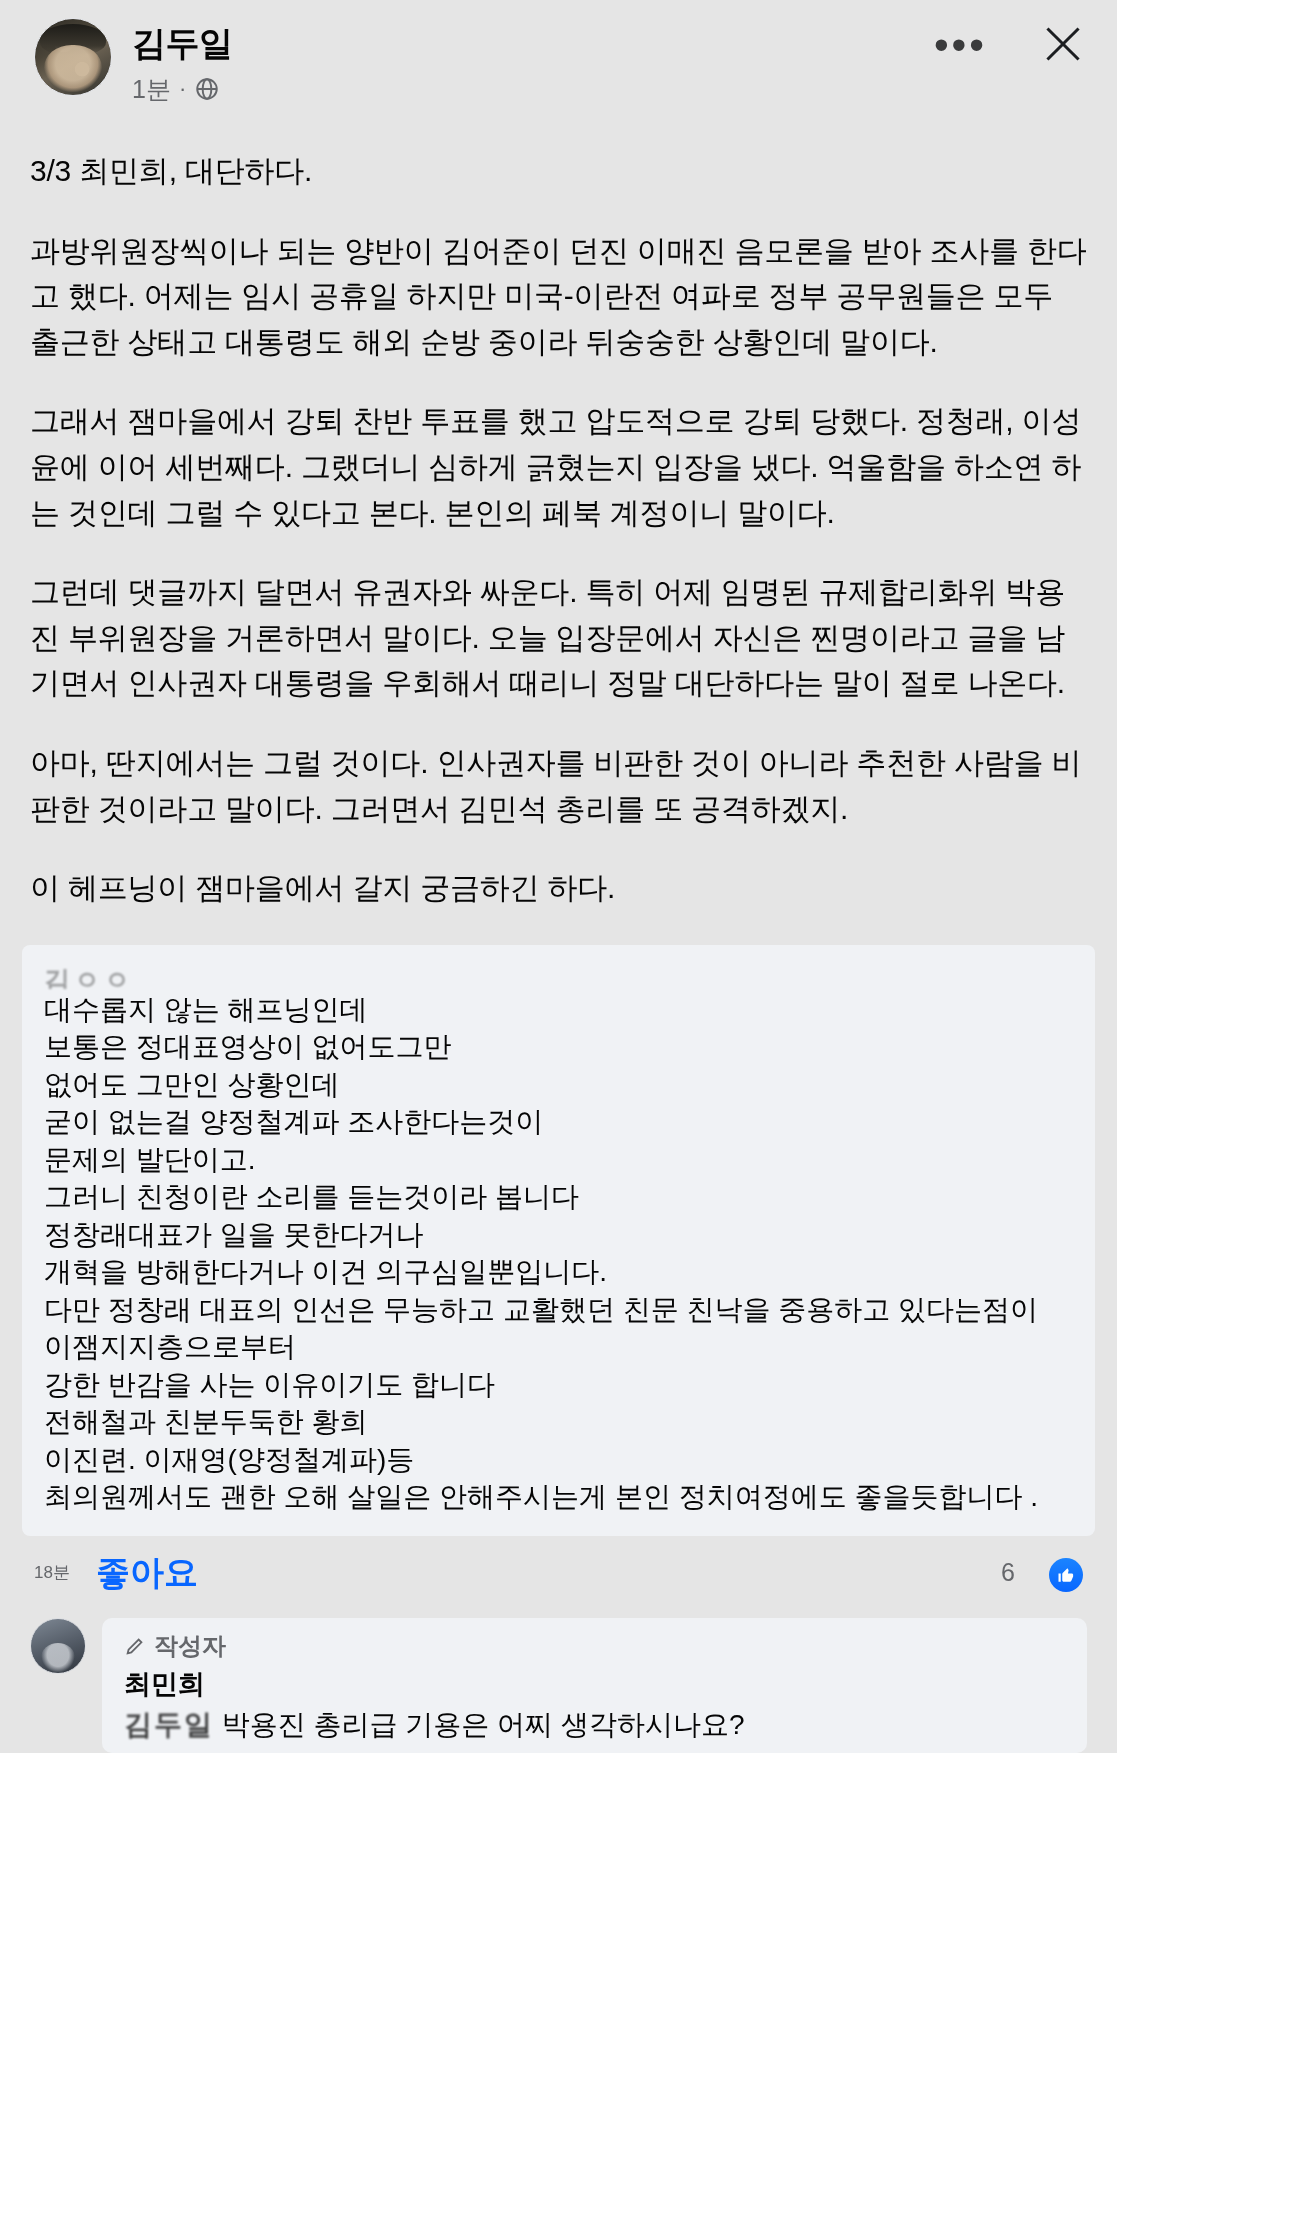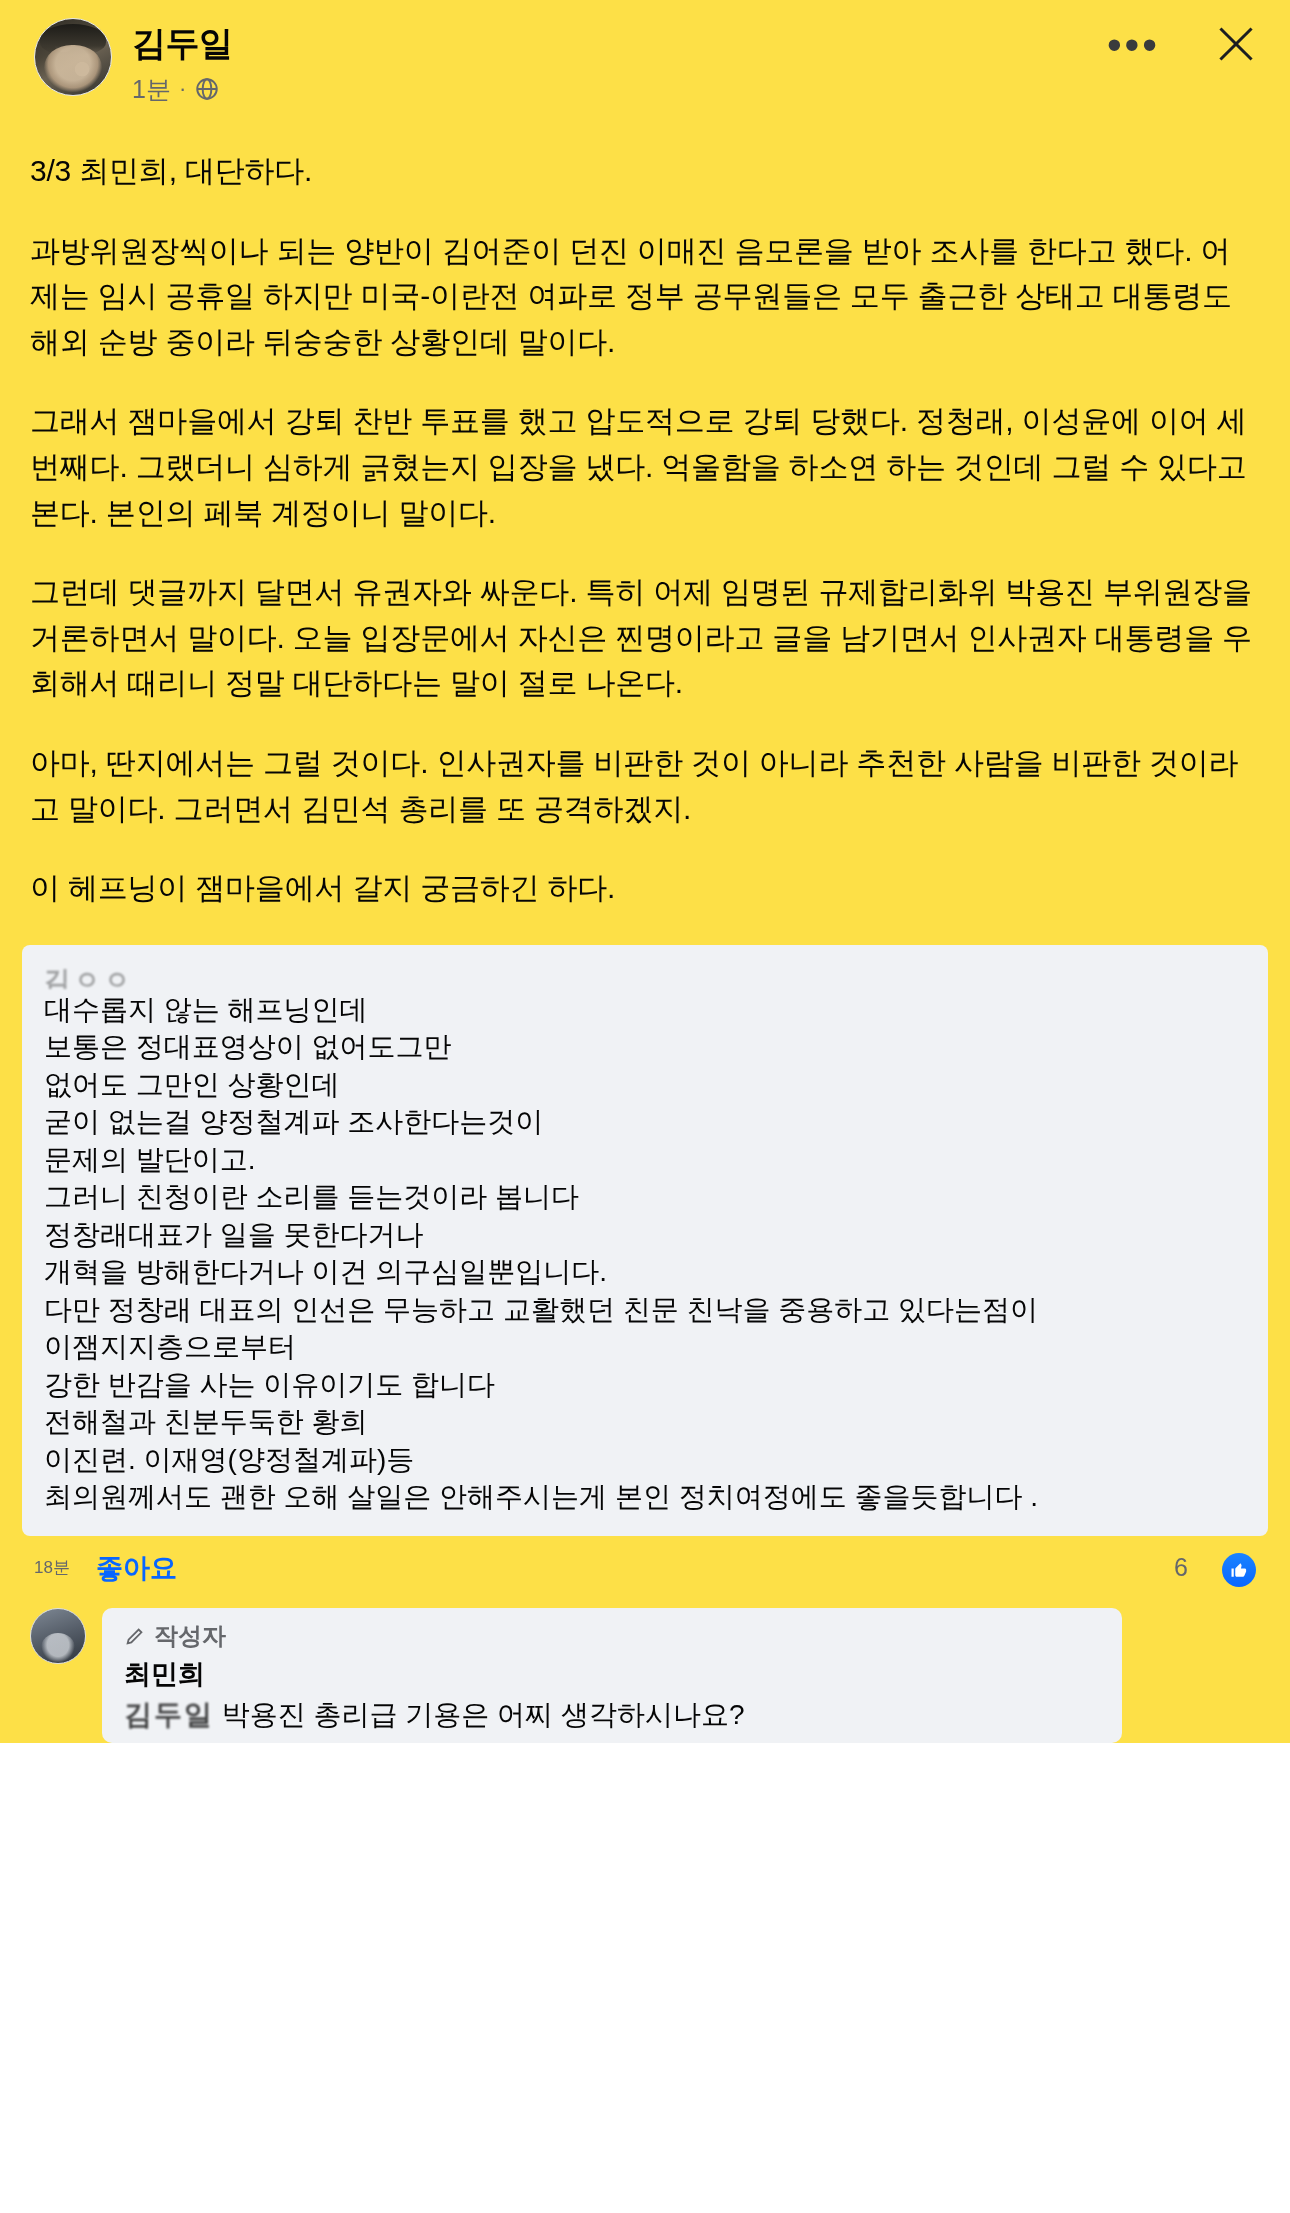--- a/index.html
+++ b/index.html
@@ -4,21 +4,21 @@
 <style>
   * { box-sizing: border-box; }
   html, body {
     margin: 0; padding: 0;
     width: 1290px;
     background: #ffffff;
     font-family: "Liberation Sans", sans-serif;
   }
   body { width: 1290px; min-height: 2213px; position: relative; overflow: hidden; }
 
-  .post-card { width: 1290px; background:#fde047; }
+  .post-card { width: 1117px; background:#e5e5e5; }
 
   
   .post-header {
     display: flex;
     align-items: flex-start;
     padding: 18px 34px 0 34px;
     position: relative;
     height: 128px;
   }
   .avatar {
@@ -137,21 +137,21 @@
     white-space: pre-wrap;
   }
 
   .comment-actions {
     display: flex;
     align-items: center;
     padding: 14px 34px 0 34px;
     gap: 26px;
   }
   .ca-time { font-size: 17px; color: #65676b; }
-  .ca-like { font-size: 27px; color: #0866ff; font-weight: bold; }
+  .ca-like { font-size: 34px; color: #0866ff; font-weight: bold; }
   .ca-spacer { flex: 1; }
   .ca-count { font-size: 25px; color:#65676b; margin-right: 8px;}
   .like-badge {
     width: 34px; height: 34px; border-radius: 50%;
     background: linear-gradient(180deg,#1b84ff 0%, #0866ff 100%);
     display:inline-flex; align-items:center; justify-content:center;
     color:#fff; font-size:18px;
     position: relative; top: 2px;
   }
 

